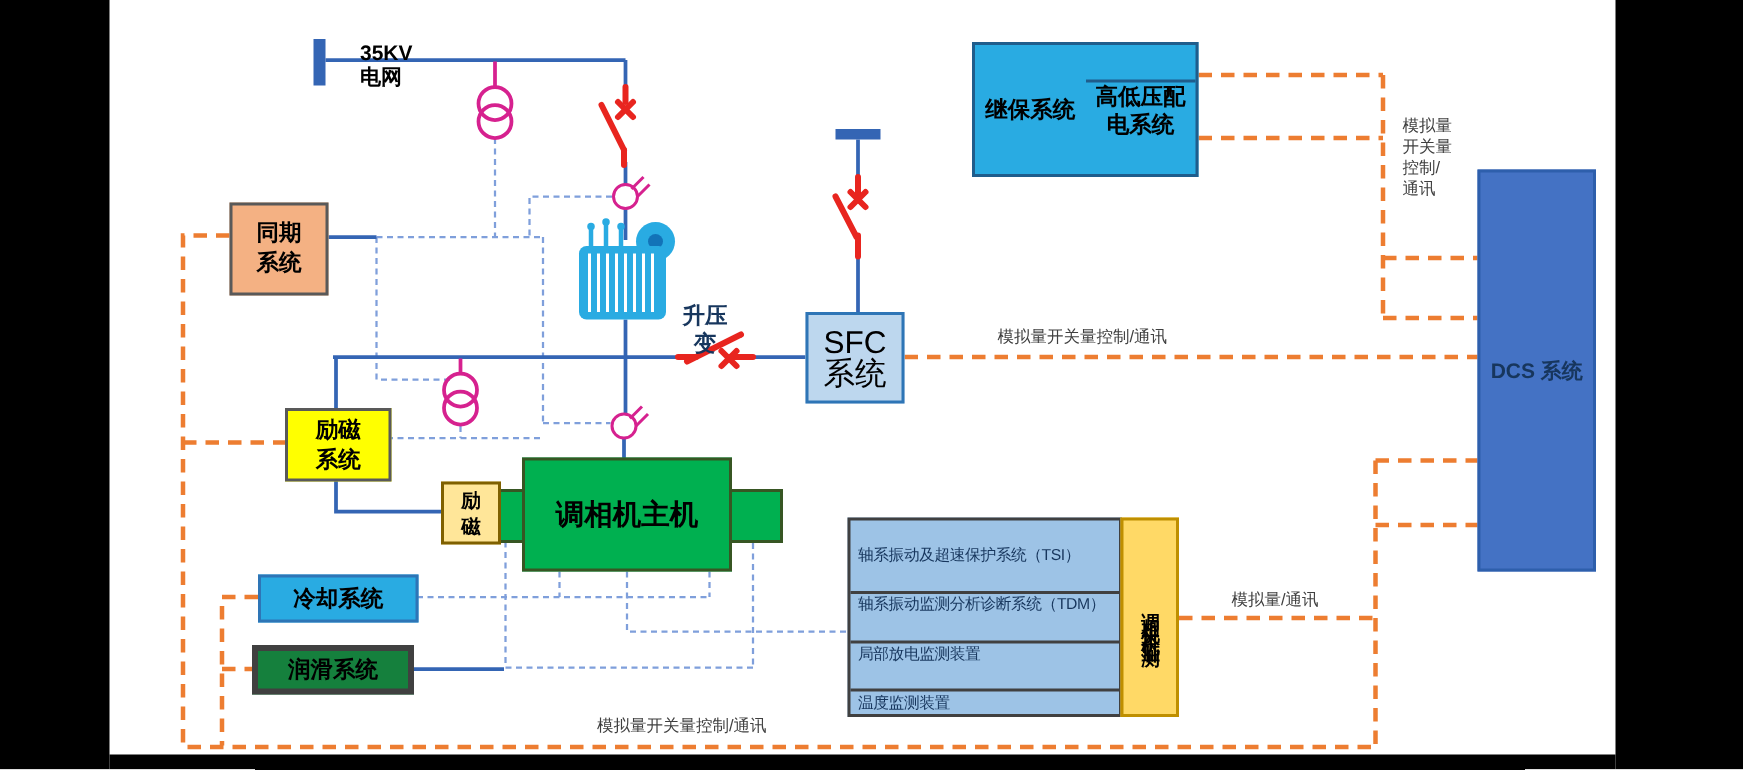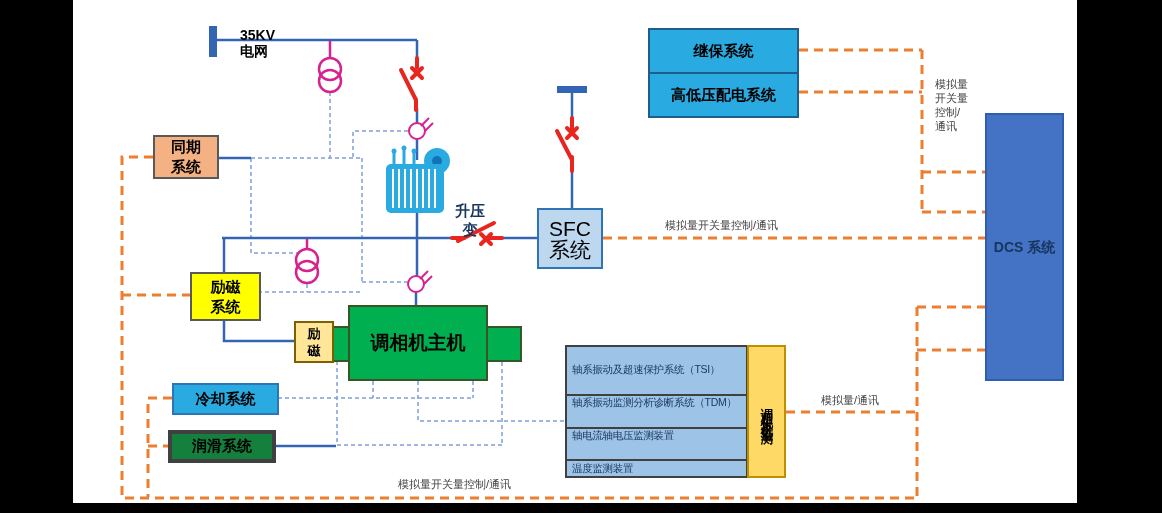--- a/index.html
+++ b/index.html
@@ -4,36 +4,36 @@
 <style>
   html,body{margin:0;padding:0;background:#fff;}
   #stage{position:relative;width:1162px;height:513px;background:#ffffff;overflow:hidden;
          font-family:"Liberation Sans",sans-serif;}
   .bar{position:absolute;background:#000;}
   svg{position:absolute;left:0;top:0;}
   .box{position:absolute;box-sizing:border-box;display:flex;align-items:center;justify-content:center;
        text-align:center;color:#000;}
   .prelines{white-space:pre-line;}
   .lbl{position:absolute;color:#3f3f3f;font-size:11px;line-height:13px;}
-  .node-sync{left:153px;top:135px;width:66px;height:44px;background:#F4B183;border:2px solid #595959;
+  .node-sync{left:153px;top:135px;width:66px;height:62px;background:#F4B183;border:2px solid #595959;
              font-size:15px;font-weight:bold;padding:0 12px;line-height:20px;}
   .node-exc{left:190px;top:272px;width:71px;height:49px;background:#FFFF00;border:2px solid #595959;
             font-size:15px;font-weight:bold;padding:16px 13px;line-height:20px;}
   .node-excs{left:294px;top:321px;width:40px;height:42px;background:#FFE699;border:2px solid #7F6000;
              font-size:13px;font-weight:bold;padding:0 10px;line-height:17px;}
   .node-machine{left:348px;top:305px;width:140px;height:76px;background:#00B050;border:2px solid #375623;
                 font-size:19px;font-weight:bold;}
   .node-cool{left:172px;top:383px;width:107px;height:32px;background:#29ABE2;border:2px solid #2E75B6;
              font-size:15px;font-weight:bold;}
   .node-lub{left:168px;top:430px;width:108px;height:33px;background:#15803d;border:4px solid #404040;
             font-size:15px;font-weight:bold;}
   .node-sfc{left:537px;top:208px;width:66px;height:61px;background:#BDD7EE;border:2px solid #2E75B6;
             font-size:21px;padding:0 5px;line-height:21px;}
   .node-relaywrap{left:648px;top:28px;width:151px;height:90px;background:#29ABE2;border:2px solid #1f5d8c;
-                  flex-direction:column;padding:0;}
+                  flex-direction:row;padding:0;}
   .relayrow{flex:1;width:100%;display:flex;align-items:center;justify-content:center;font-size:15px;font-weight:bold;box-sizing:border-box;}
   .relayrow+.relayrow{border-top:2px solid #1f5d8c;}
   .node-dcs{left:985px;top:113px;width:79px;height:268px;background:#4472C4;border:2px solid #2E5FAC;
             font-size:14px;color:#17365D;line-height:30px;padding:0 3px;font-weight:bold;}
   .tbl{position:absolute;left:565px;top:345px;width:183px;height:133px;box-sizing:border-box;
        border:2px solid #404040;background:#9DC3E6;display:flex;flex-direction:column;}
   .tblrow{flex:1;display:flex;align-items:center;padding-left:5px;font-size:10.5px;color:#17365D;
           letter-spacing:-0.3px;box-sizing:border-box;white-space:nowrap;margin-top:16px;}
   .tblrow+.tblrow{border-top:2px solid #404040;}
   .sidecol{position:absolute;left:747px;top:345px;width:39px;height:133px;box-sizing:border-box;
@@ -188,21 +188,21 @@
   <div class="box node-relaywrap">
     <div class="relayrow">继保系统</div>
     <div class="relayrow">高低压配电系统</div>
   </div>
 
   <div class="box node-dcs prelines">DCS 系统</div>
 
   <div class="tbl">
     <div class="tblrow">轴系振动及超速保护系统（TSI）</div>
     <div class="tblrow">轴系振动监测分析诊断系统（TDM）</div>
-    <div class="tblrow">轴电流轴电压监测装置</div>
+    <div class="tblrow">局部放电监测装置</div>
     <div class="tblrow">温度监测装置</div>
   </div>
   <div class="sidecol">调相机本机监测</div>
 
   <div class="gridlbl prelines">35KV
 电网</div>
   <div class="xfmrlbl prelines">升压
 变</div>
   <div class="lbl" style="left:665px;top:219px;">模拟量开关量控制/通讯</div>
   <div class="lbl" style="left:398px;top:478px;">模拟量开关量控制/通讯</div>

